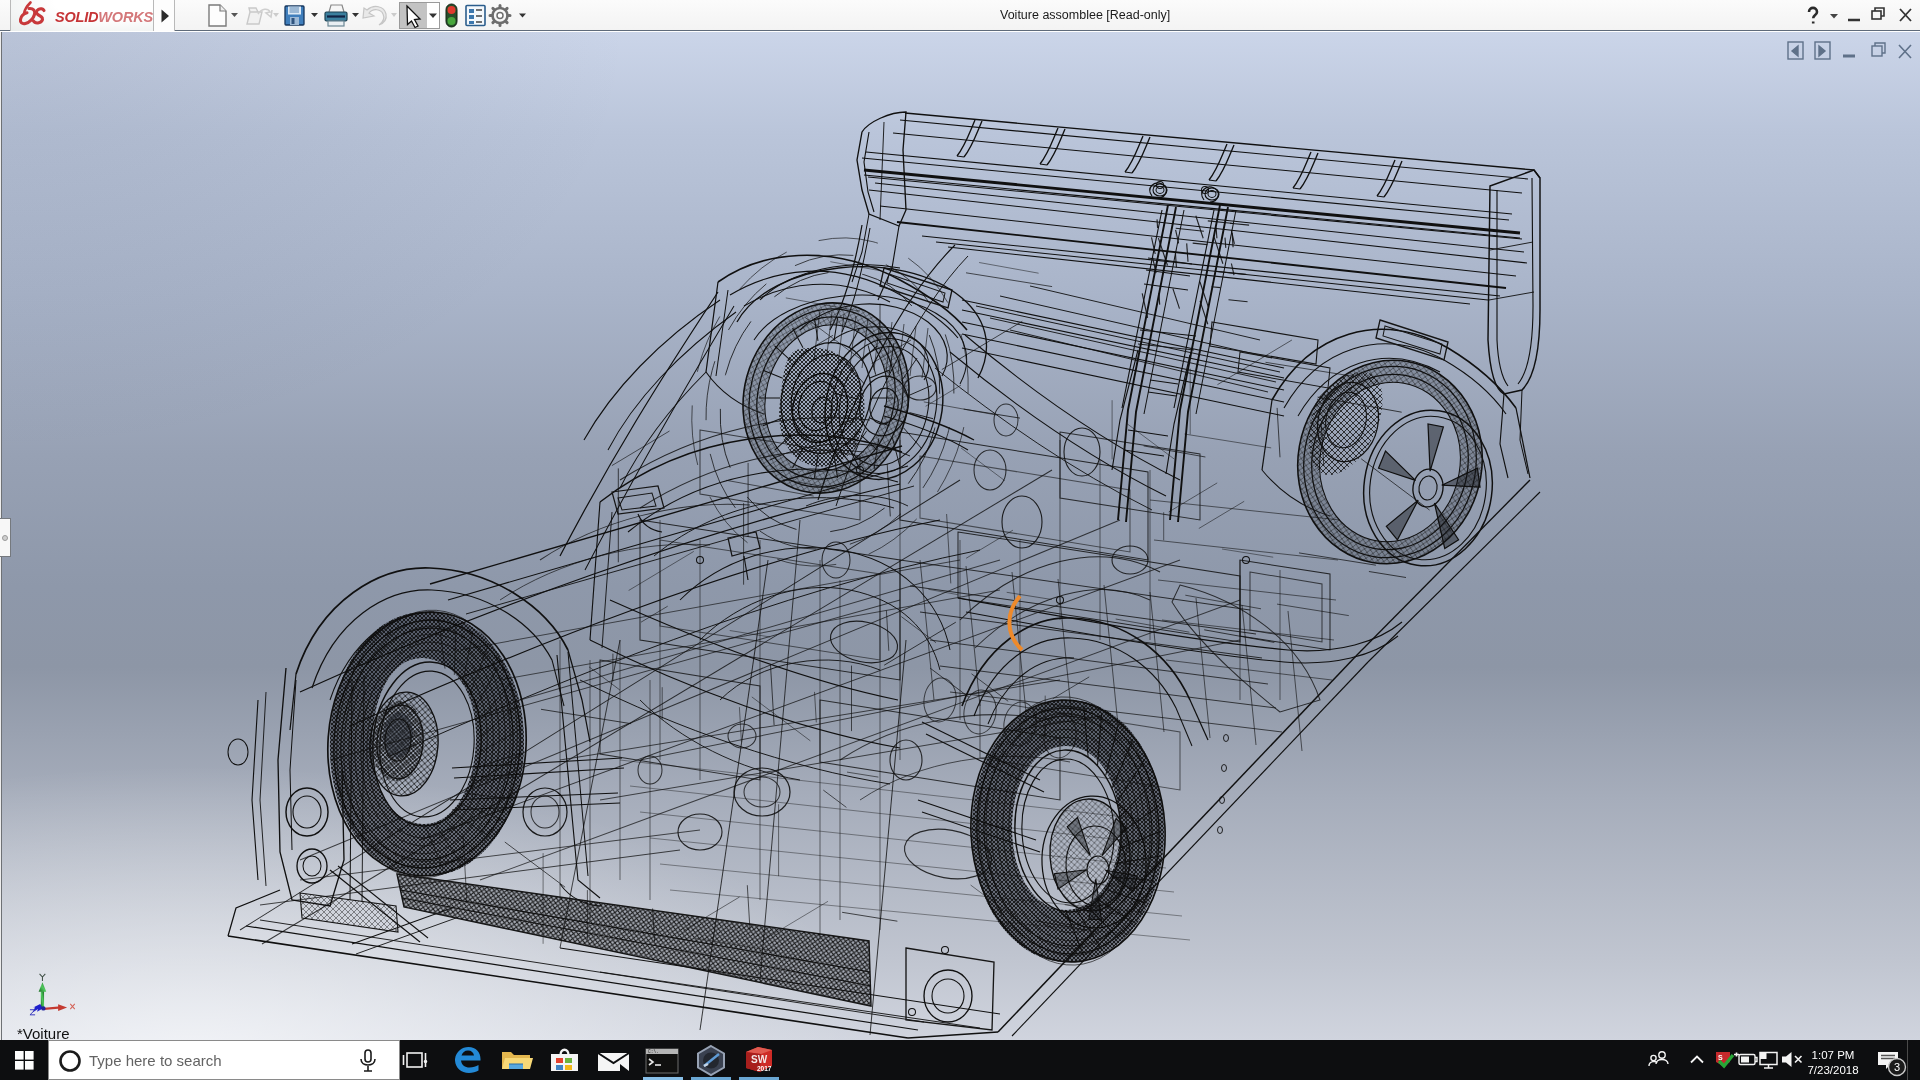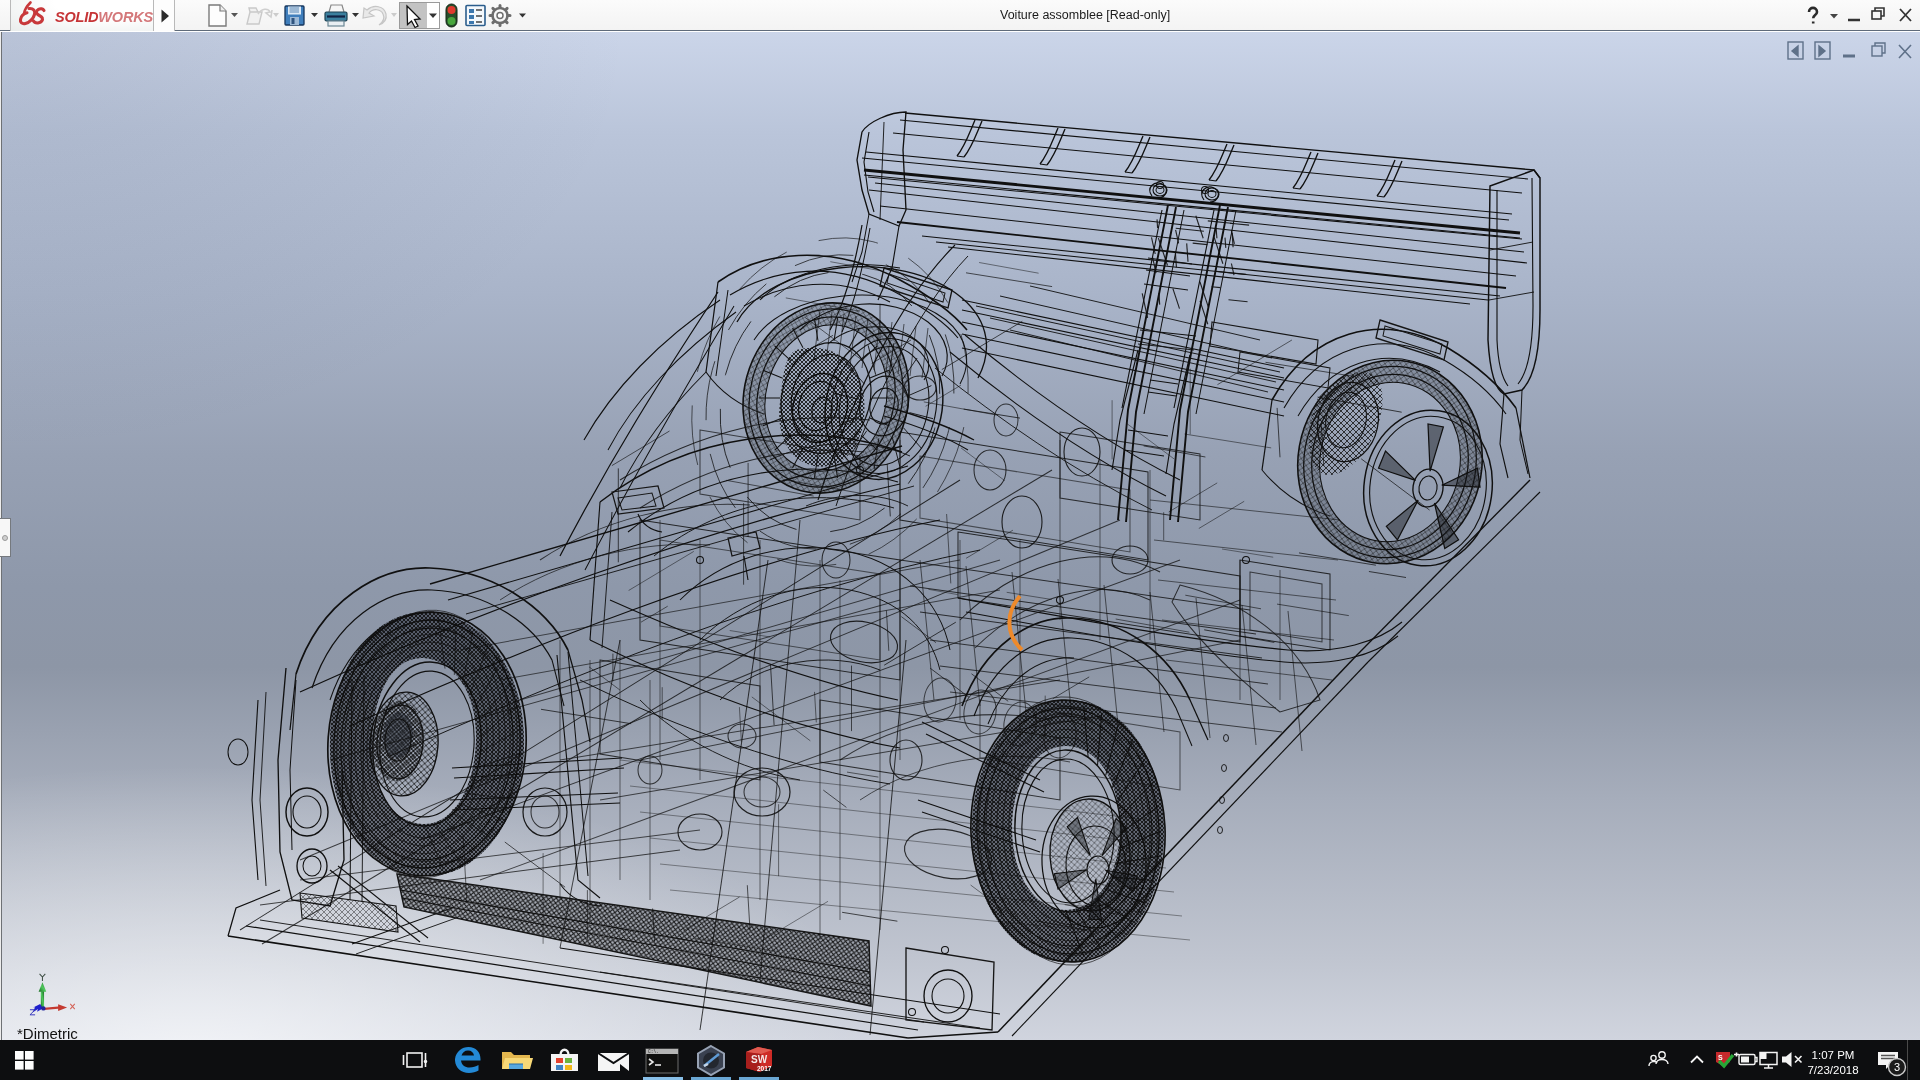--- a/index.html
+++ b/index.html
@@ -634,21 +634,21 @@
 <path d="M 540 560 C 600 520 680 500 750 505" fill="none" stroke="#101010" stroke-width="1.01" opacity="0.75"></path>
 <path d="M 500 600 C 560 560 640 540 710 545" fill="none" stroke="#101010" stroke-width="0.95" opacity="0.7"></path>
 <path d="M 840 760 C 900 720 980 706 1050 720" fill="none" stroke="#101010" stroke-width="1.01" opacity="0.75"></path>
 <path d="M 860 800 C 920 760 1000 748 1070 762" fill="none" stroke="#101010" stroke-width="0.95" opacity="0.7"></path>
 <path d="M 1020 596 C 1006 612 1005 634 1022 650" fill="none" stroke="#ee8a2c" stroke-width="4.03" opacity="1.0"></path>
       </svg>
     <div id="vpleftline"></div>
     <div id="lefttab">
         <div class="dot"></div>
       </div>
-    <div id="dimetric">*Dimetric</div>
+    <div id="dimetric">*Voiture</div>
     <svg width="90" height="90" viewBox="0 0 90 90" style="position:absolute;left:8px;top:923px">
         <g transform="translate(13 8) scale(0.64)">
 
       <defs>
         <linearGradient id="gy" x1="0" y1="1" x2="1" y2="0">
           <stop offset="0" stop-color="#1a6b24"></stop>
               <stop offset="0.5" stop-color="#4fc95d"></stop>
               <stop offset="1" stop-color="#1a6b24"></stop>
         </linearGradient>
       </defs>
@@ -848,15 +848,25 @@
       <path d="M 1795 16 l 6.5 6.5 M 1801.5 16 l -6.5 6.5" stroke="#f4f4f4" stroke-width="1.6"></path>
 
       <path d="M 1878 12 H 1898 V 25 H 1890 L 1886 29 V 25 H 1878 Z" fill="#f4f4f4"></path>
       <path d="M 1881 15.5 H 1895 M 1881 18.5 H 1895" stroke="#555" stroke-width="1.3"></path>
       <text x="1833" y="18.5" font-size="11.5" fill="#fff" text-anchor="middle" font-family="Liberation Sans,sans-serif">1:07 PM</text>
       <text x="1833" y="34" font-size="11.5" fill="#fff" text-anchor="middle" font-family="Liberation Sans,sans-serif">7/23/2018</text>
       <circle cx="1897" cy="27" r="8.5" fill="#1b1b1b" stroke="#c9c9c9" stroke-width="1.4"></circle>
       <text x="1894" y="31" font-size="11" fill="#fff" font-family="Liberation Sans,sans-serif">3</text>
     </svg>
       </div>
+    <div id="searchbox">
+      <svg width="26" height="26" viewBox="0 0 26 26" style="position:absolute;left:8px;top:7px">
+        <circle cx="13" cy="13" r="9.5" fill="none" stroke="#1b1b1b" stroke-width="2.6"></circle>
+      </svg>
+      <div id="searchtext">Type here to search</div>
+      <svg width="18" height="24" viewBox="0 0 18 24" style="position:absolute;right:22px;top:8px" fill="none" stroke="#1b1b1b" stroke-width="1.6">
+        <rect x="6" y="1" width="6" height="12" rx="3"></rect>
+        <path d="M2 10 C2 18 16 18 16 10 M9 17 V22 M5 22 H13"></path>
+      </svg>
+    </div>
   </div>
 
 </div>
 
 </body></html>

